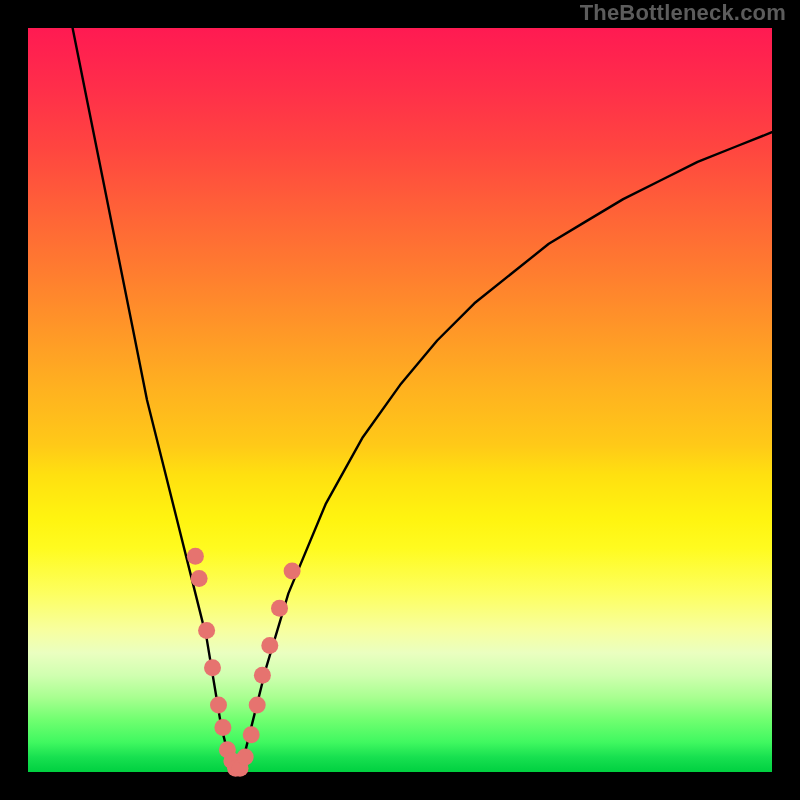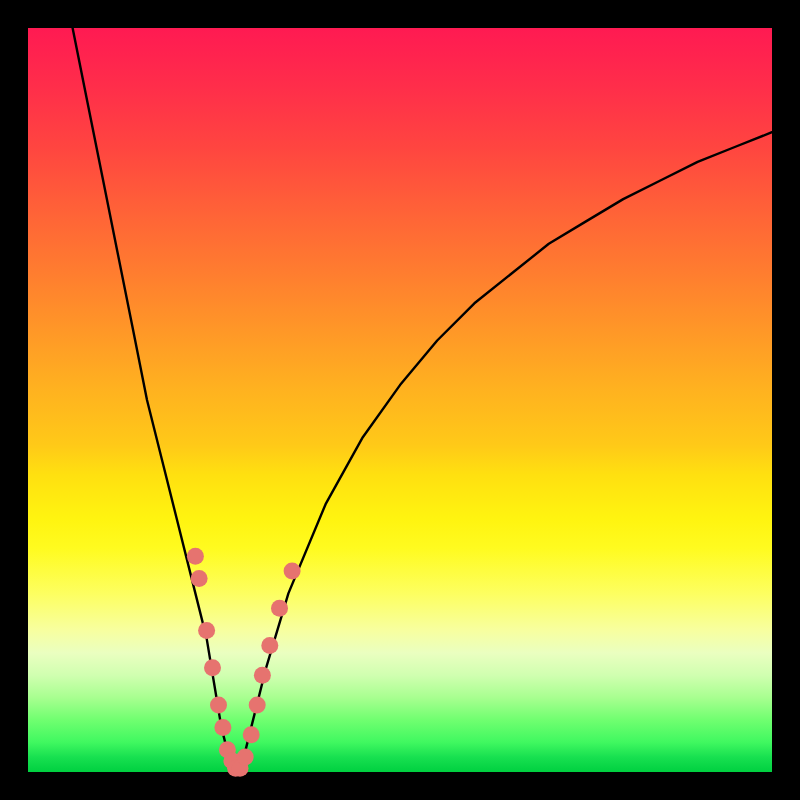--- a/index.html
+++ b/index.html
@@ -87,13 +87,14 @@
         <circle cx="217.2" cy="729.1" r="8.5" fill="#e6736f" stroke="#c95a56" stroke-width="0"></circle>
         <circle cx="223.2" cy="706.8" r="8.5" fill="#e6736f" stroke="#c95a56" stroke-width="0"></circle>
         <circle cx="229.2" cy="677.0" r="8.5" fill="#e6736f" stroke="#c95a56" stroke-width="0"></circle>
         <circle cx="234.4" cy="647.3" r="8.5" fill="#e6736f" stroke="#c95a56" stroke-width="0"></circle>
         <circle cx="241.8" cy="617.5" r="8.5" fill="#e6736f" stroke="#c95a56" stroke-width="0"></circle>
         <circle cx="251.5" cy="580.3" r="8.5" fill="#e6736f" stroke="#c95a56" stroke-width="0"></circle>
         <circle cx="264.1" cy="543.1" r="8.5" fill="#e6736f" stroke="#c95a56" stroke-width="0"></circle>
       </g>
   </svg>
 
+  <div class="watermark">TheBottleneck.com</div>
 </div>
 
 </body></html>

